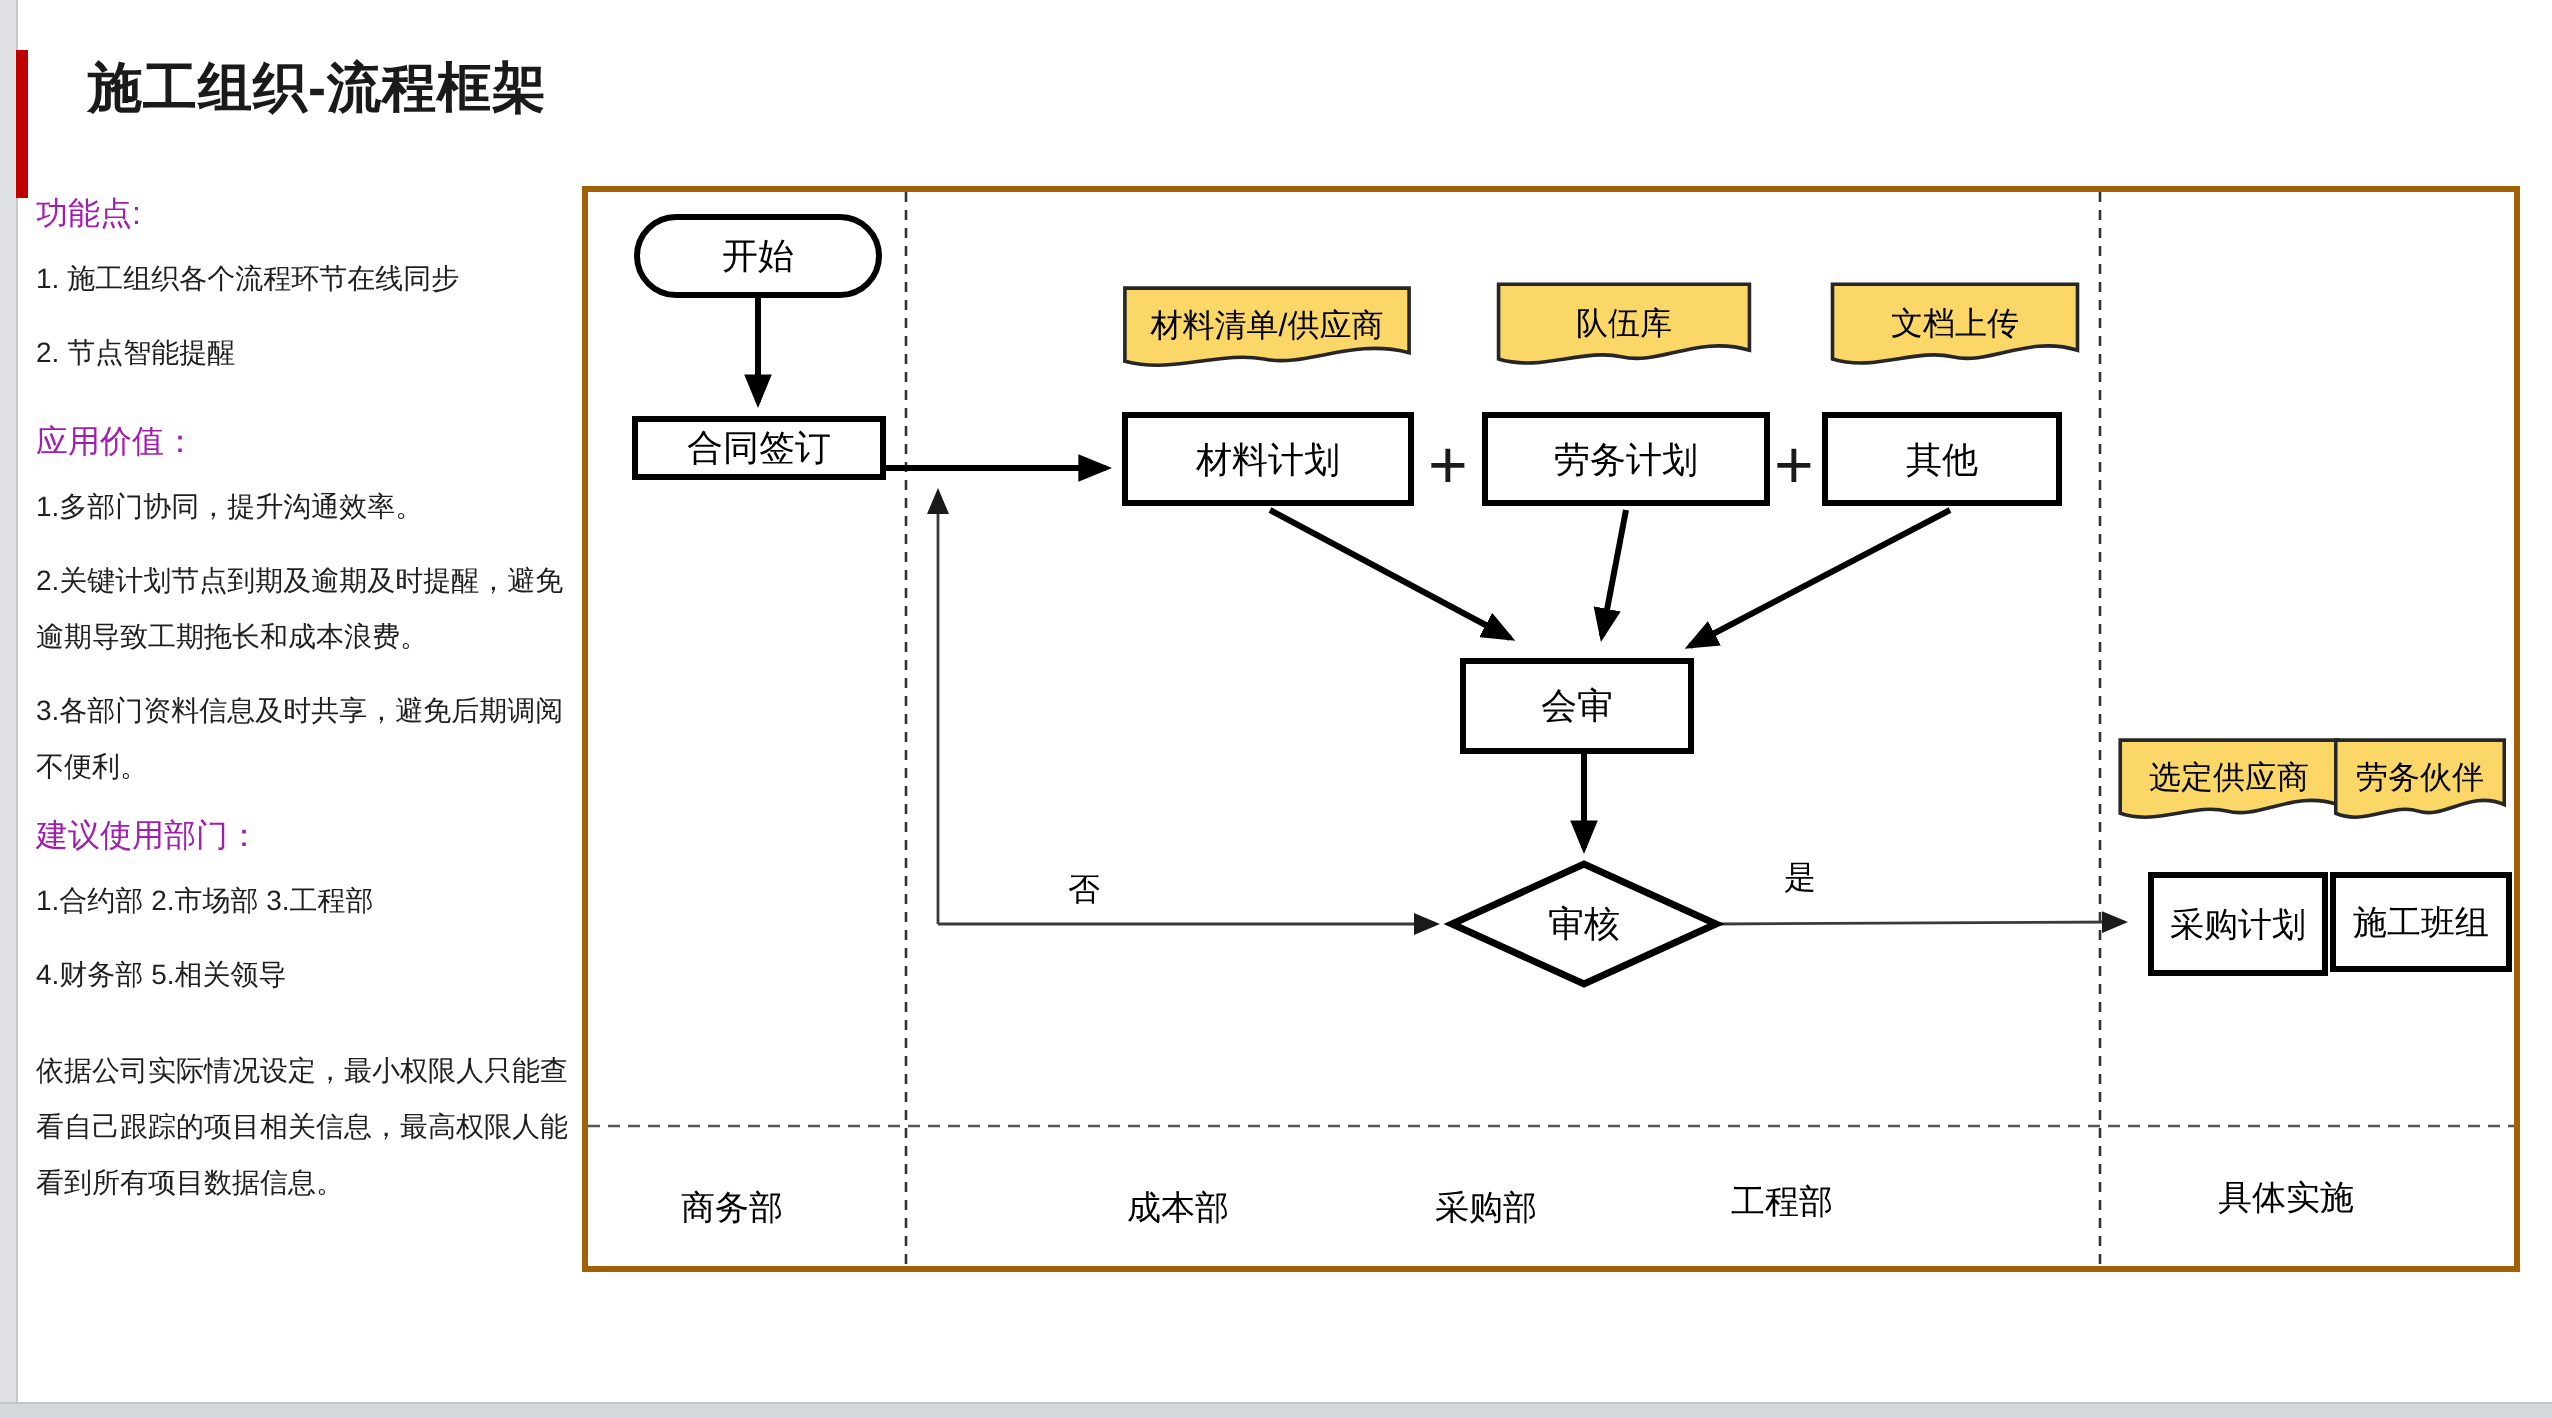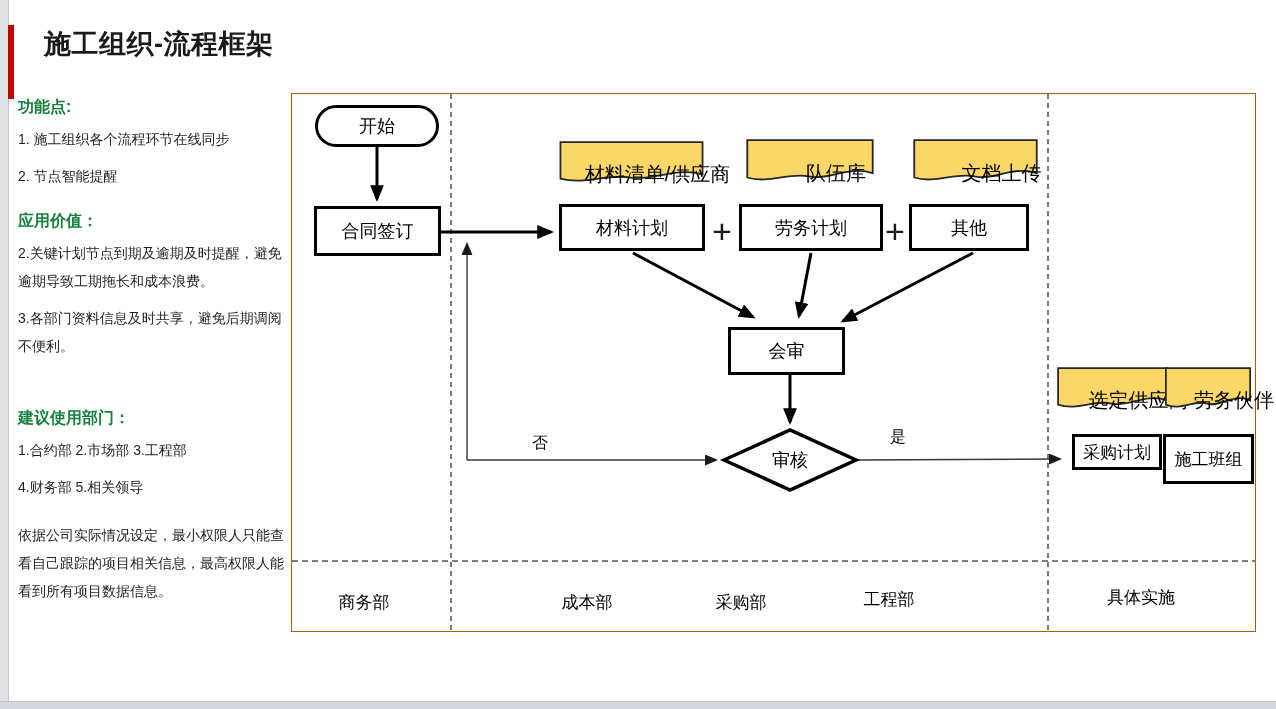--- a/index.html
+++ b/index.html
@@ -7,38 +7,38 @@
   .stage{position:relative;width:1276px;height:709px;background:#fff;overflow:hidden;}
 
   .edge-strip-left{position:absolute;left:0;top:0;width:8px;height:709px;background:#dfe1e5;border-right:1px solid #c6c8cc;}
   .edge-strip-bottom{position:absolute;left:0;bottom:0;width:1276px;height:7px;background:#d5d8dc;border-top:1px solid #c2c5c9;}
 
   .accent-bar{position:absolute;left:8px;top:25px;width:6px;height:74px;background:#C00000;}
   .page-title{position:absolute;left:32px;top:26px;font-size:27px;font-weight:700;color:#1a1a1a;letter-spacing:.5px;margin-left:12px;}
 
   .side-panel{position:absolute;left:18px;top:0;width:272px;}
   .side-section{position:absolute;left:0;width:272px;}
-  .side-section h3{margin:0 0 7px 0;font-size:16px;font-weight:700;color:#15803d;}
+  .side-section h3{margin:0 0 7px 0;font-size:16px;font-weight:400;color:#a21caf;}
   .side-section p{margin:0 0 9px 0;font-size:14px;line-height:28px;color:#1f1f1f;}
 
-  .chart{position:absolute;left:291px;top:93px;width:963px;height:537px;border:1px solid #a16207;background:#fff;}
+  .chart{position:absolute;left:291px;top:93px;width:963px;height:537px;border:3px solid #a16207;background:#fff;}
   .wires{position:absolute;left:0;top:0;}
 
   .node{position:absolute;box-sizing:border-box;border:3px solid #000;background:#fff;
         display:flex;align-items:center;justify-content:center;font-size:18px;color:#000;white-space:nowrap;}
   .node.stadium{border-radius:22px;}
   .node.small{font-size:17px;}
 
   .plus{position:absolute;font-size:34px;font-weight:400;color:#1a1a1a;line-height:1;}
 
   .note{position:absolute;}
   .note svg{position:absolute;left:0;top:0;width:100%;height:100%;}
-  .note .note-label{position:absolute;left:0;top:16px;width:100%;height:82%;
+  .note .note-label{position:absolute;left:0;top:3px;width:100%;height:82%;
         display:flex;align-items:center;justify-content:center;
-        font-size:20px;color:#000;white-space:nowrap;padding-left:26px;}
+        font-size:16px;color:#000;white-space:nowrap;}
 
   .edge-label{position:absolute;font-size:16px;color:#000;}
   .decision-label{position:absolute;font-size:18px;color:#000;}
   .lane-label{position:absolute;transform:translate(-50%,-50%);font-size:17px;color:#000;white-space:nowrap;}
 </style>
 </head>
 <body>
 
 <div class="stage">
   <div class="edge-strip-left"></div>
@@ -48,20 +48,21 @@
   <div class="page-title">施工组织-流程框架</div>
 
   <div class="side-panel">
     <div class="side-section" style="top:97px">
       <h3>功能点:</h3>
       <p>1. 施工组织各个流程环节在线同步</p>
       <p>2. 节点智能提醒</p>
     </div>
     <div class="side-section" style="top:211px">
       <h3>应用价值：</h3>
+      <p>1.多部门协同，提升沟通效率。</p>
       <p>2.关键计划节点到期及逾期及时提醒，避免逾期导致工期拖长和成本浪费。</p>
       <p>3.各部门资料信息及时共享，避免后期调阅不便利。</p>
     </div>
     <div class="side-section" style="top:408px">
       <h3>建议使用部门：</h3>
       <p>1.合约部 2.市场部 3.工程部</p>
       <p>4.财务部 5.相关领导</p>
     </div>
     <div class="side-section" style="top:521px">
       <p>依据公司实际情况设定，最小权限人只能查看自己跟踪的项目相关信息，最高权限人能看到所有项目数据信息。</p>
@@ -94,36 +95,36 @@
       <line x1="175" y1="366" x2="424" y2="366" stroke="#3a3a3a" stroke-width="1.4" marker-end="url(#aht)"></line>
 
       <line x1="564" y1="366" x2="768" y2="365" stroke="#3a3a3a" stroke-width="1.4" marker-end="url(#aht)"></line>
 
       <polygon points="432,366 498,336 564,366 498,396" fill="#fff" stroke="#000" stroke-width="3.5"></polygon>
     </svg>
 
     <div class="node stadium" style="left:23px;top:11px;width:124px;height:42px;">
       <span>开始</span>
     </div>
-    <div class="node" style="left:22px;top:112px;width:127px;height:50px;">
+    <div class="node" style="left:22px;top:112px;width:127px;height:32px;">
       <span>合同签订</span>
     </div>
     <div class="node" style="left:267px;top:110px;width:146px;height:47px;">
       <span>材料计划</span>
     </div>
     <div class="node" style="left:447px;top:110px;width:144px;height:47px;">
       <span>劳务计划</span>
     </div>
     <div class="node" style="left:617px;top:110px;width:120px;height:47px;">
       <span>其他</span>
     </div>
     <div class="node" style="left:436px;top:233px;width:117px;height:48px;">
       <span>会审</span>
     </div>
-    <div class="node small" style="left:780px;top:340px;width:90px;height:36px;">
+    <div class="node small" style="left:780px;top:340px;width:90px;height:52px;">
       <span>采购计划</span>
     </div>
     <div class="node small" style="left:871px;top:340px;width:91px;height:50px;">
       <span>施工班组</span>
     </div>
 
     <span class="plus" style="left:420px;top:120px;">+</span>
     <span class="plus" style="left:593px;top:120px;">+</span>
 
     <div class="decision-label" style="left:458px;top:354px;width:80px;text-align:center;">审核</div>

